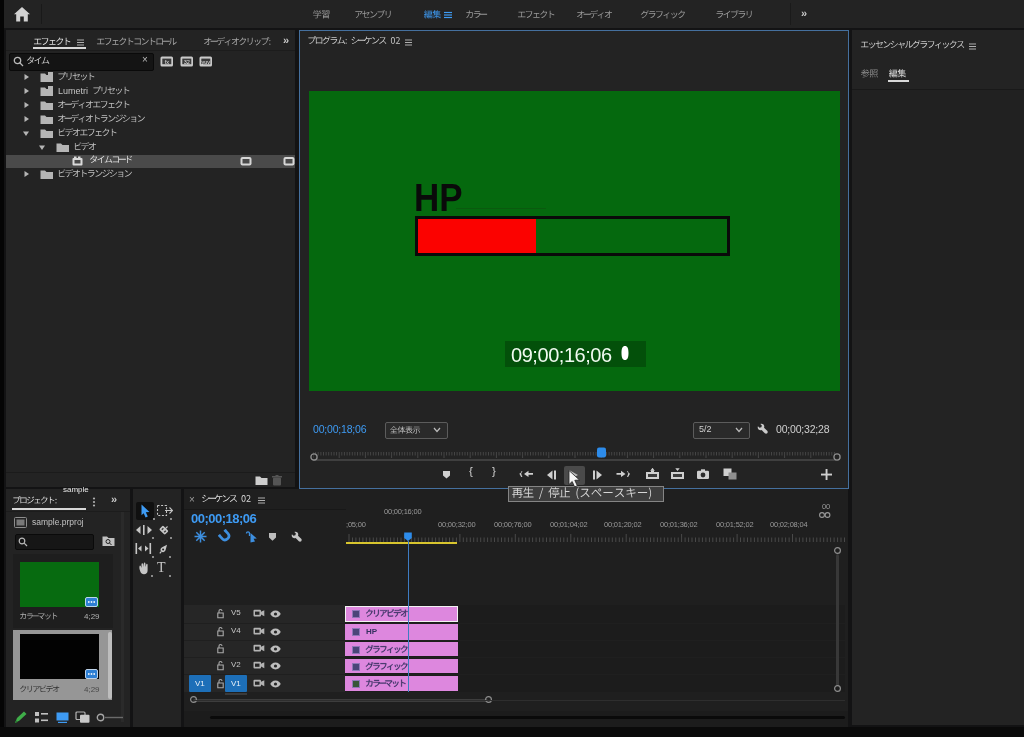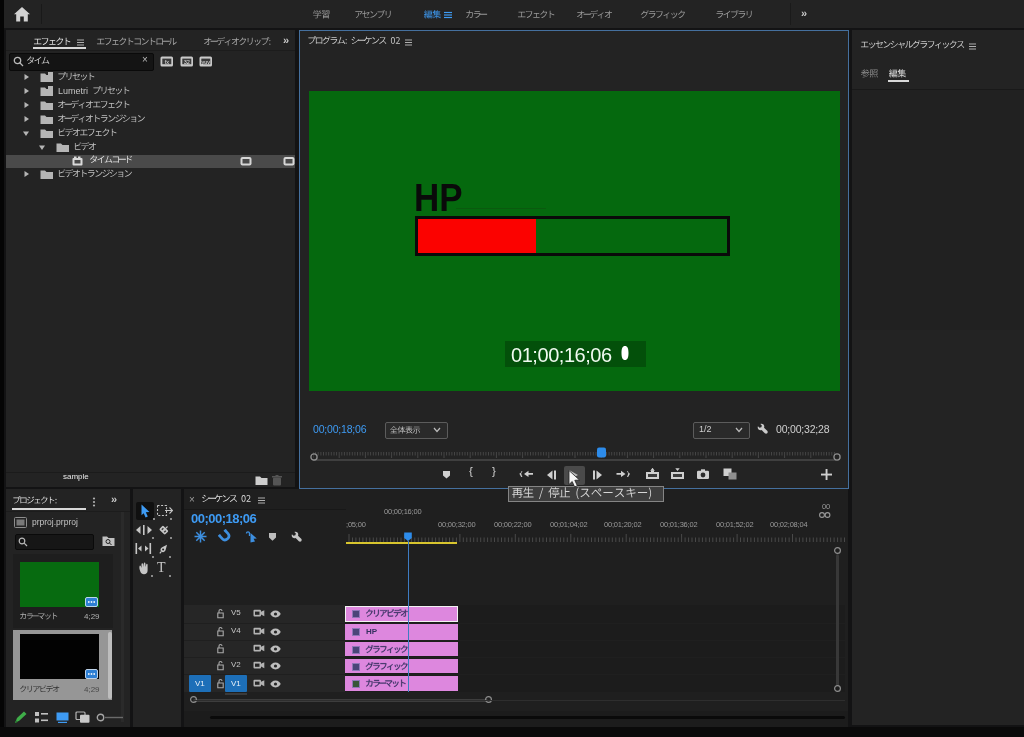--- a/index.html
+++ b/index.html
@@ -408,39 +408,39 @@
       <line x1="1" y1="3.5" x2="8" y2="3.5"></line>
       <line x1="1" y1="6" x2="8" y2="6"></line>
     </g>
   </svg>
 <div style="position:absolute;left:309px;top:91px;width:531px;height:300px;background:#05690e"></div>
 <div style="position:absolute;left:414px;top:179px;font:700 38px 'Liberation Sans',sans-serif;color:#0a0a0a;line-height:1;transform:scaleX(0.92);transform-origin:0 0">HP</div>
 <div style="position:absolute;left:456px;top:208px;width:90px;height:1px;background:#0a5a0e"></div>
 <div style="position:absolute;left:415px;top:216px;width:315px;height:40px;border:3px solid #0a0a0a;box-sizing:border-box"></div>
 <div style="position:absolute;left:418px;top:219px;width:118px;height:34px;background:#fb0200"></div>
 <div style="position:absolute;left:505px;top:341px;width:141px;height:26px;background:rgba(0,18,0,0.28)"></div>
-<div style="position:absolute;left:511px;top:344.5px;font:400 20px 'Liberation Sans',sans-serif;color:#f0faf0;letter-spacing:-0.45px;white-space:nowrap;line-height:1">01;00;16;06</div>
+<div style="position:absolute;left:511px;top:344.5px;font:400 20px 'Liberation Sans',sans-serif;color:#f0faf0;letter-spacing:-0.45px;white-space:nowrap;line-height:1">09;00;16;06</div>
 <svg style="position:absolute;left:620px;top:345px;" width="10" height="17" viewBox="0 0 10 17">
     <path d="M5 1 C7.5 1 8.5 3.5 8.5 8 C8.5 12.5 7.5 15 5 15 C2.5 15 1.5 12.5 1.5 8 C1.5 3.5 2.5 1 5 1 Z M5 3 L5 13" fill="#fff"></path>
   </svg>
 <div style="position:absolute;left:313px;top:424px;font:400 10.5px 'Liberation Sans',sans-serif;color:#3e9bf4;letter-spacing:-0.2px;white-space:nowrap;line-height:1">00;00;18;06</div>
 <div style="position:absolute;left:385px;top:422px;width:61px;height:15px;background:#2a2a2a;border:1px solid #5c5c5c;border-radius:2px"></div>
 <svg style="position:absolute;left:390px;top:426px;overflow:visible" width="32" height="12">
     <g fill="#c4c4c4" transform="translate(0 6.9) scale(0.008 -0.008)">
       <use href="#u5168" x="-25"></use>
       <use href="#u4f53" x="925"></use>
       <use href="#u8868" x="1875"></use>
       <use href="#u793a" x="2825"></use>
     </g>
   </svg>
 <svg style="position:absolute;left:433px;top:427px;" width="8" height="6" viewBox="0 0 8 6">
     <path d="M1 1 L4 4.5 L7 1" fill="none" stroke="#bbb" stroke-width="1.2"></path>
   </svg>
 <div style="position:absolute;left:693px;top:422px;width:55px;height:15px;background:#2a2a2a;border:1px solid #5c5c5c;border-radius:2px"></div>
-<div style="position:absolute;left:699px;top:425px;font:400 9px 'Liberation Sans',sans-serif;color:#cfcfcf;white-space:nowrap;line-height:1">1/2</div>
+<div style="position:absolute;left:699px;top:425px;font:400 9px 'Liberation Sans',sans-serif;color:#cfcfcf;white-space:nowrap;line-height:1">5/2</div>
 <svg style="position:absolute;left:735px;top:427px;" width="8" height="6" viewBox="0 0 8 6">
     <path d="M1 1 L4 4.5 L7 1" fill="none" stroke="#bbb" stroke-width="1.2"></path>
   </svg>
 <svg style="position:absolute;left:755px;top:421px;" width="14" height="14" viewBox="0 0 14 14">
     <g fill="#c9c9c9" transform="rotate(45 7 7)">
       <path d="M5.2 3.9 C5.2 2.7 5.9 1.7 7 1.3 L7 3.4 L8.7 4.4 L10.4 3.4 L10.4 1.3 C11.5 1.7 12.2 2.7 12.2 3.9 C12.2 5.1 11.4 6.1 10.4 6.5 L10.4 11 C10.4 11.9 9.6 12.7 8.7 12.7 C7.8 12.7 7 11.9 7 11 L7 6.5 C6 6.1 5.2 5.1 5.2 3.9 Z" transform="rotate(-90 8.7 7)"></path>
     </g>
   </svg>
 <div style="position:absolute;left:776px;top:424px;font:400 10.5px 'Liberation Sans',sans-serif;color:#cfcfcf;letter-spacing:-0.2px;white-space:nowrap;line-height:1">00;00;32;28</div>
 <div style="position:absolute;left:313px;top:459px;width:523px;height:1.5px;background:#3f3f3f"></div>
@@ -769,36 +769,36 @@
     <g fill="#e8e8e8" transform="translate(0 7.3) scale(0.0085 -0.0085)">
       <use href="#u30d7" x="-90"></use>
       <use href="#u30ed" x="730"></use>
       <use href="#u30b8" x="1550"></use>
       <use href="#u30a7" x="2370"></use>
       <use href="#u30af" x="3190"></use>
       <use href="#u30c8" x="4010"></use>
       <use href="#u3a" x="4920"></use>
     </g>
   </svg>
-<div style="position:absolute;left:63px;top:473px;font:400 8px 'Liberation Sans',sans-serif;color:#e8e8e8;white-space:nowrap;line-height:1">sample</div>
+<div style="position:absolute;left:63px;top:486px;font:400 8px 'Liberation Sans',sans-serif;color:#e8e8e8;white-space:nowrap;line-height:1">sample</div>
 <div style="position:absolute;left:12px;top:508px;width:74px;height:1.5px;background:#d8d8d8"></div>
 <svg style="position:absolute;left:92px;top:497px;" width="4" height="10" viewBox="0 0 4 10">
     <g fill="#b0b0b0">
       <circle cx="2" cy="1.5" r="1.1"></circle>
       <circle cx="2" cy="5" r="1.1"></circle>
       <circle cx="2" cy="8.5" r="1.1"></circle>
     </g>
   </svg>
 <div style="position:absolute;left:111px;top:494px;font:700 11px 'Liberation Sans',sans-serif;color:#c8c8c8;white-space:nowrap;line-height:1">»</div>
 <div style="position:absolute;left:6px;top:511px;width:124px;height:1px;background:#1c1c1c"></div>
 <svg style="position:absolute;left:14px;top:517px;" width="13" height="11" viewBox="0 0 13 11">
     <rect x="0.5" y="0.5" width="12" height="10" rx="1" fill="none" stroke="#8d8d8d" stroke-width="1"></rect>
     <rect x="2.5" y="2.5" width="8" height="6" fill="#787878"></rect>
   </svg>
-<div style="position:absolute;left:32px;top:518px;font:400 8.5px 'Liberation Sans',sans-serif;color:#c3c3c3;white-space:nowrap;line-height:1">prproj.prproj</div>
+<div style="position:absolute;left:32px;top:518px;font:400 8.5px 'Liberation Sans',sans-serif;color:#c3c3c3;white-space:nowrap;line-height:1">sample.prproj</div>
 <div style="position:absolute;left:15px;top:534px;width:77px;height:14px;background:#161616;border:1px solid #0a0a0a;border-radius:2px"></div>
 <svg style="position:absolute;left:18px;top:537px;" width="10" height="10" viewBox="0 0 10 10">
     <circle cx="4" cy="4" r="2.8" fill="none" stroke="#b9b9b9" stroke-width="1.2"></circle>
     <line x1="6.2" y1="6.2" x2="9" y2="9" stroke="#b9b9b9" stroke-width="1.2"></line>
   </svg>
 <svg style="position:absolute;left:102px;top:535px;" width="13" height="12" viewBox="0 0 13 12">
     <path d="M0.5 1.5 L5 1.5 L6.5 3 L12.5 3 L12.5 11 L0.5 11 Z" fill="#c0c0c0"></path>
     <circle cx="6" cy="6.5" r="2" fill="none" stroke="#232323" stroke-width="1"></circle>
     <line x1="7.5" y1="8" x2="9.5" y2="10" stroke="#232323" stroke-width="1"></line>
   </svg>
@@ -969,21 +969,21 @@
   </svg>
 <svg style="position:absolute;left:289px;top:529px;" width="14" height="14" viewBox="0 0 14 14">
     <g fill="#c4c4c4" transform="rotate(45 7 7)">
       <path d="M5.2 3.9 C5.2 2.7 5.9 1.7 7 1.3 L7 3.4 L8.7 4.4 L10.4 3.4 L10.4 1.3 C11.5 1.7 12.2 2.7 12.2 3.9 C12.2 5.1 11.4 6.1 10.4 6.5 L10.4 11 C10.4 11.9 9.6 12.7 8.7 12.7 C7.8 12.7 7 11.9 7 11 L7 6.5 C6 6.1 5.2 5.1 5.2 3.9 Z" transform="rotate(-90 8.7 7)"></path>
     </g>
   </svg>
 <div style="position:absolute;left:346px;top:509px;width:502px;height:36px;background:#1f1f1f"></div>
 <div style="position:absolute;left:346px;top:521px;font:400 7.5px 'Liberation Sans',sans-serif;color:#9a9a9a;letter-spacing:-0.2px;white-space:nowrap;line-height:1">;05;00</div>
 <div style="position:absolute;left:384px;top:508px;font:400 7.5px 'Liberation Sans',sans-serif;color:#9a9a9a;letter-spacing:-0.2px;white-space:nowrap;line-height:1">00;00;16;00</div>
 <div style="position:absolute;left:438px;top:521px;font:400 7.5px 'Liberation Sans',sans-serif;color:#9a9a9a;letter-spacing:-0.2px;white-space:nowrap;line-height:1">00;00;32;00</div>
-<div style="position:absolute;left:494px;top:521px;font:400 7.5px 'Liberation Sans',sans-serif;color:#9a9a9a;letter-spacing:-0.2px;white-space:nowrap;line-height:1">00;00;22;00</div>
+<div style="position:absolute;left:494px;top:521px;font:400 7.5px 'Liberation Sans',sans-serif;color:#9a9a9a;letter-spacing:-0.2px;white-space:nowrap;line-height:1">00;00;76;00</div>
 <div style="position:absolute;left:550px;top:521px;font:400 7.5px 'Liberation Sans',sans-serif;color:#9a9a9a;letter-spacing:-0.2px;white-space:nowrap;line-height:1">00;01;04;02</div>
 <div style="position:absolute;left:604px;top:521px;font:400 7.5px 'Liberation Sans',sans-serif;color:#9a9a9a;letter-spacing:-0.2px;white-space:nowrap;line-height:1">00;01;20;02</div>
 <div style="position:absolute;left:660px;top:521px;font:400 7.5px 'Liberation Sans',sans-serif;color:#9a9a9a;letter-spacing:-0.2px;white-space:nowrap;line-height:1">00;01;36;02</div>
 <div style="position:absolute;left:716px;top:521px;font:400 7.5px 'Liberation Sans',sans-serif;color:#9a9a9a;letter-spacing:-0.2px;white-space:nowrap;line-height:1">00;01;52;02</div>
 <div style="position:absolute;left:770px;top:521px;font:400 7.5px 'Liberation Sans',sans-serif;color:#9a9a9a;letter-spacing:-0.2px;white-space:nowrap;line-height:1">00;02;08;04</div>
 <div style="position:absolute;left:822px;top:503px;font:400 7.5px 'Liberation Sans',sans-serif;color:#9a9a9a;letter-spacing:-0.2px;white-space:nowrap;line-height:1">00</div>
 <svg style="position:absolute;left:346px;top:533.5px;" width="502" height="9" viewBox="0 0 502 9">
     <g stroke="#4e4e4e" stroke-width="0.9">
       <line x1="3.0" y1="0" x2="3.0" y2="8"></line>
       <line x1="6.5" y1="3.5" x2="6.5" y2="8"></line>

